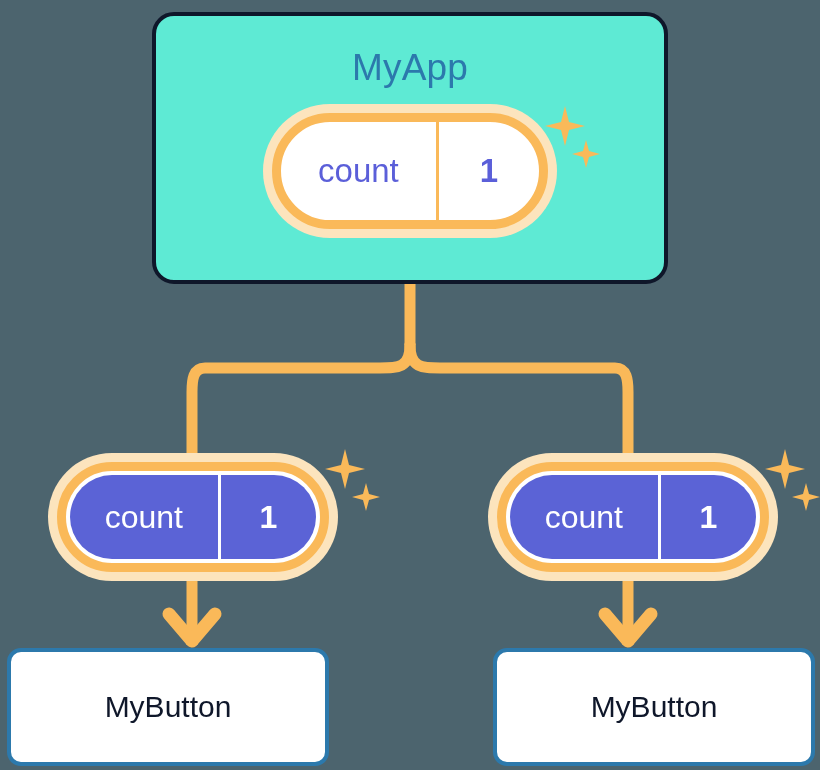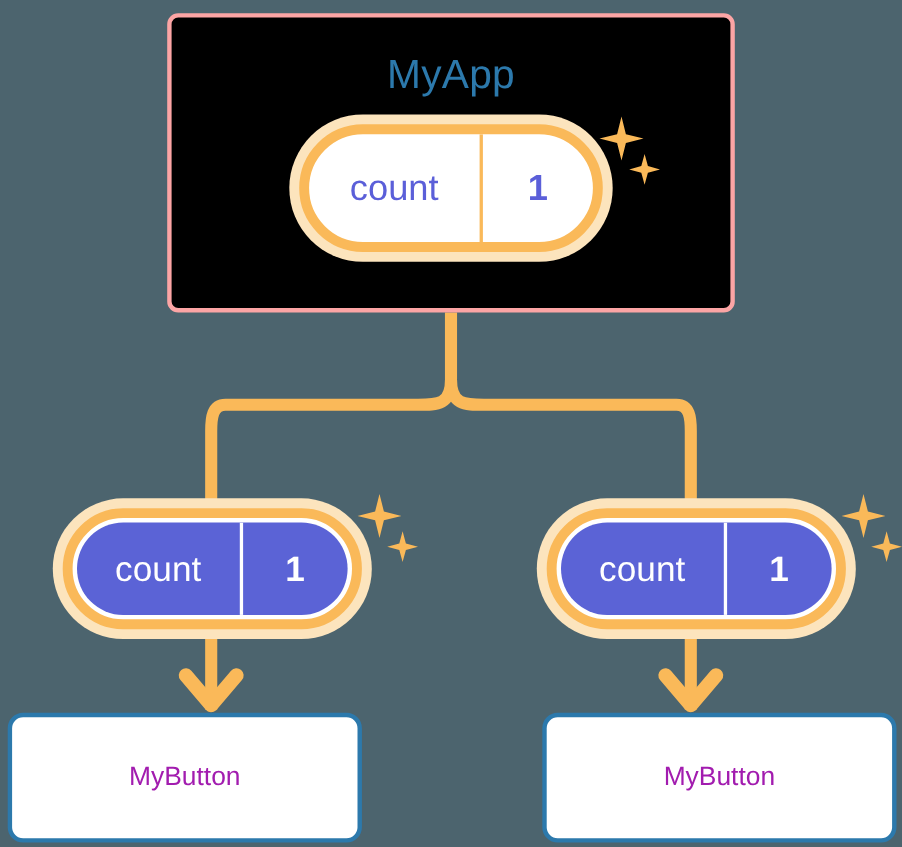--- a/index.html
+++ b/index.html
@@ -25,23 +25,23 @@
     left: 0;
     top: 0;
     width: 820px;
     height: 770px;
     pointer-events: none;
   }
 
   
   .card {
     position: absolute;
-    background: #000000;
-    border: 4px solid #fca5a5;
-    border-radius: 10px;
+    background: #5eead4;
+    border: 4px solid #0f172a;
+    border-radius: 22px;
     box-sizing: border-box;
   }
   #app-card {
     left: 152px;
     top: 12px;
     width: 516px;
     height: 272px;
     display: flex;
     flex-direction: column;
     align-items: center;
@@ -141,22 +141,22 @@
     position: absolute;
     background: #ffffff;
     border: 4px solid #2c79ac;
     border-radius: 14px;
     box-sizing: border-box;
     display: flex;
     align-items: center;
     justify-content: center;
   }
   .btn-label {
-    color: #a21caf;
-    font-size: 24px;
+    color: #0f172a;
+    font-size: 30px;
     line-height: 1;
     white-space: nowrap;
   }
   #btn-left  { left: 7px;   top: 648px; width: 322px; height: 118px; }
   #btn-right { left: 493px; top: 648px; width: 322px; height: 118px; }
 </style>
 </head>
 <body>
 
 <div id="stage">

